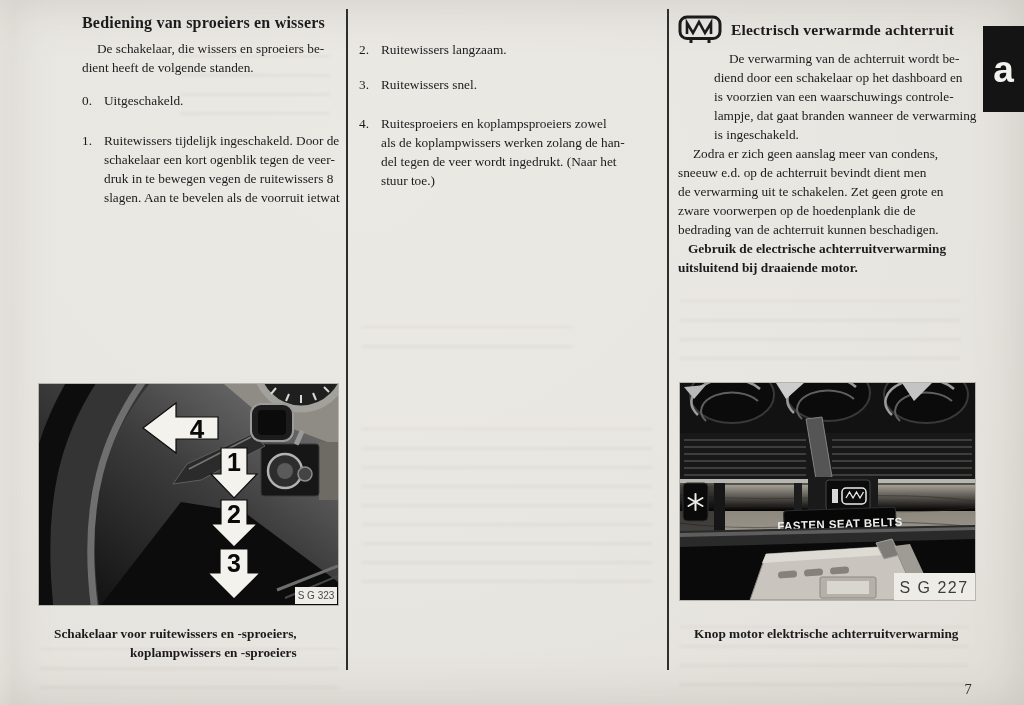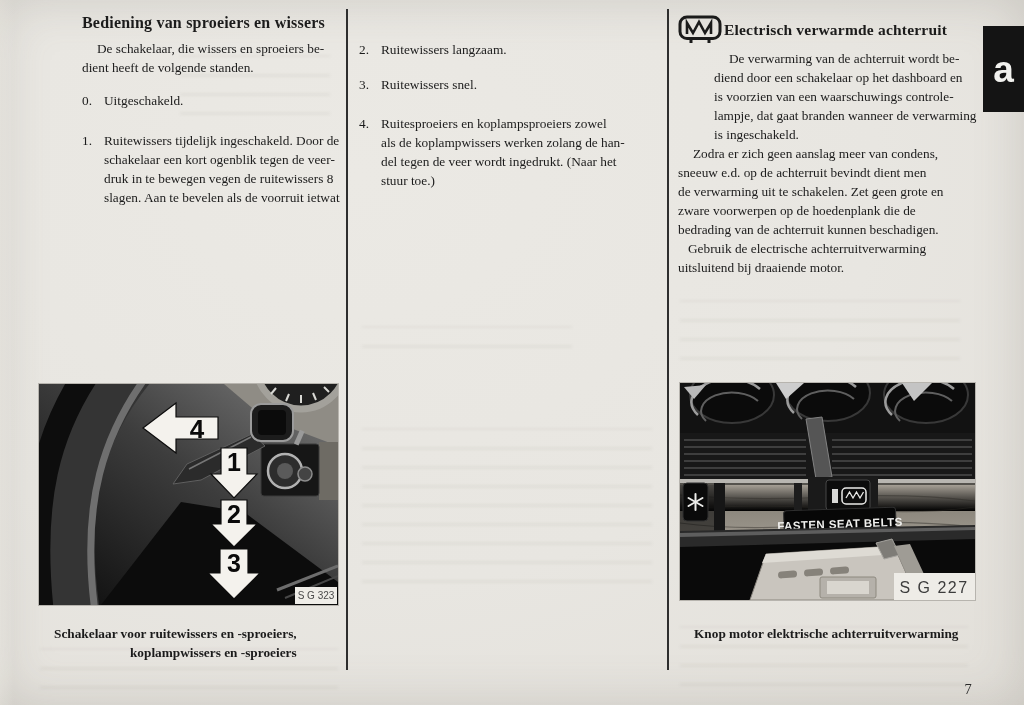--- a/index.html
+++ b/index.html
@@ -29,24 +29,24 @@
   .li .t { white-space:pre; }
 
   .col-left .intro { margin-top:6px; }
   .col-left .li0 { margin-top:14px; }
   .col-left .li1 { margin-top:21px; }
 
   .col-mid .li2 { margin-top:27px; }
   .col-mid .li3 { margin-top:16px; }
   .col-mid .li4 { margin-top:20px; }
 
-  .heading-row { display:flex; align-items:center; gap:2px; margin-top:5px; }
+  .heading-row { display:flex; align-items:center; gap:9px; margin-top:5px; }
   .heading-row h1 { font-size:15.5px; }
   .col-right .p1 { margin-top:4px;margin-left:36px; }
-  .col-right .p3 { font-weight:normal; text-indent:10px; }
+  .col-right .p3 { font-weight:bold; text-indent:10px; }
 
   .photo { position:absolute; margin:0; padding:0; line-height:0;
            border:1px solid #b7b4ae; background:#111; }
   .photo-left  { left:38px;  top:383px; width:299px; height:221px; }
   .photo-right { left:679px; top:382px; width:295px; height:217px; }
 
   .caption { position:absolute; margin:16px; font-weight:bold; font-size:13.3px;
              line-height:19px; white-space:pre;text-align:right; }
   .cap-left  { left:38px;  top:608px; }
   .cap-right { left:678px; top:608px; }

